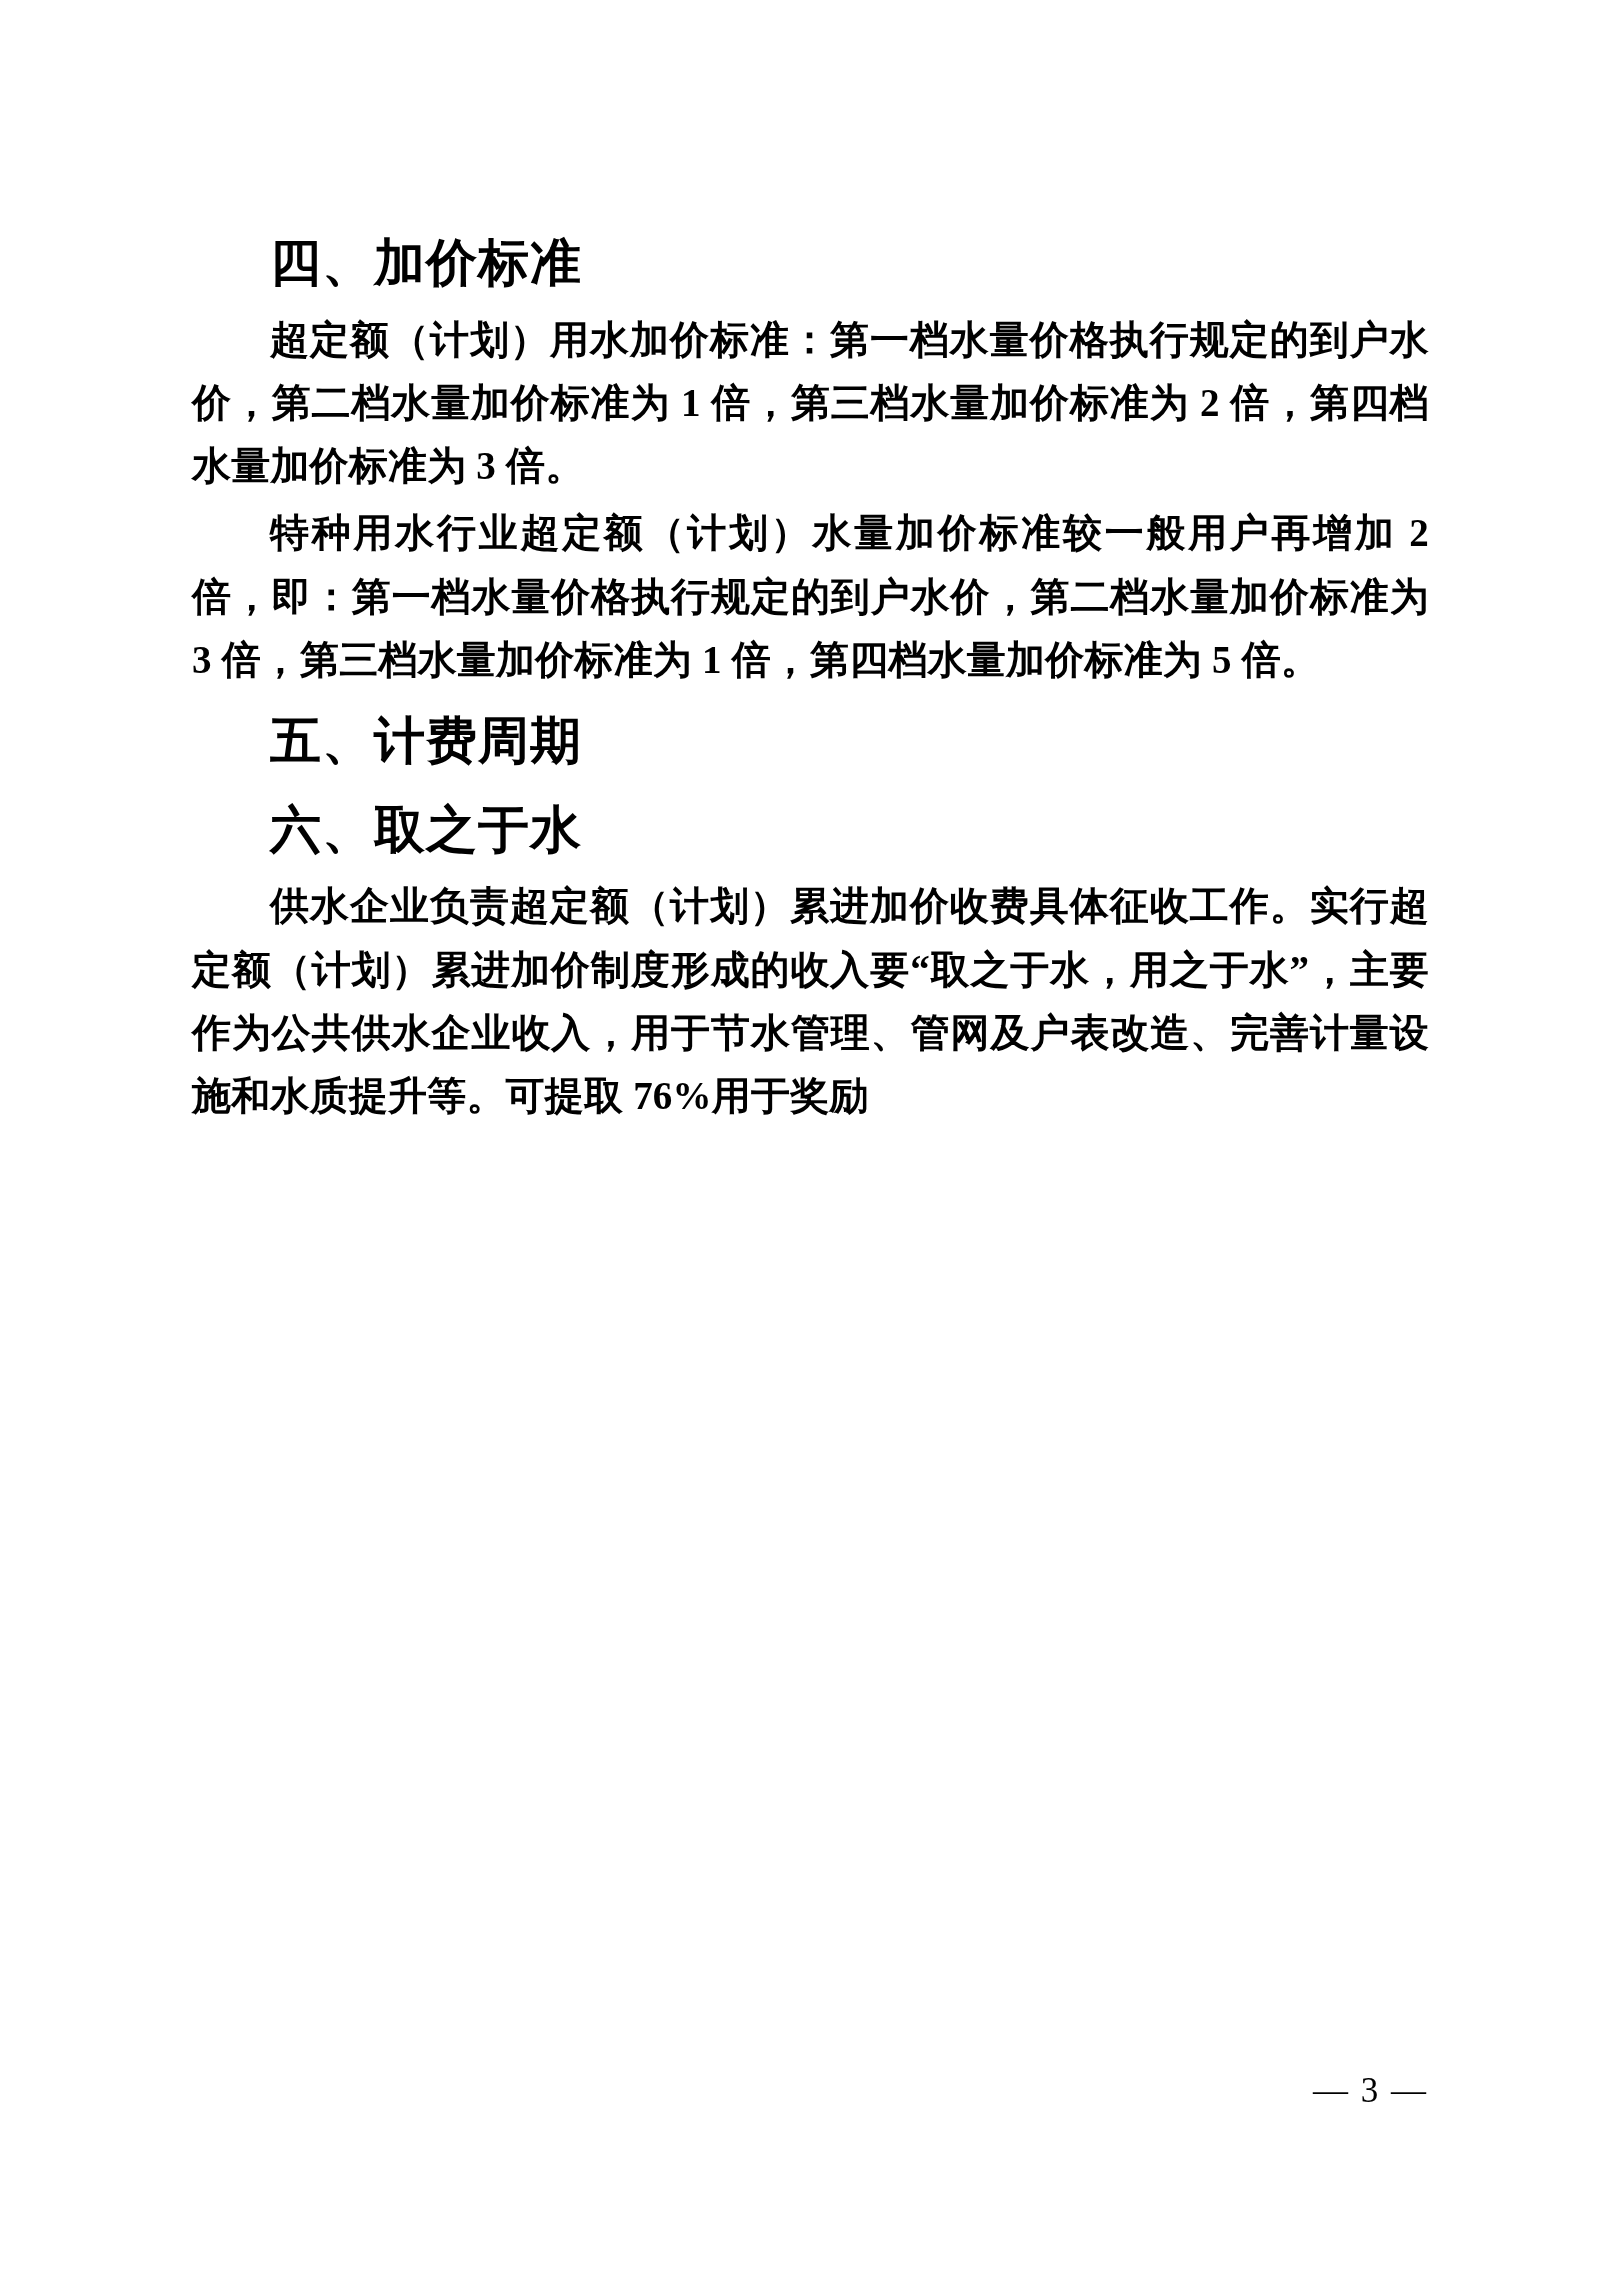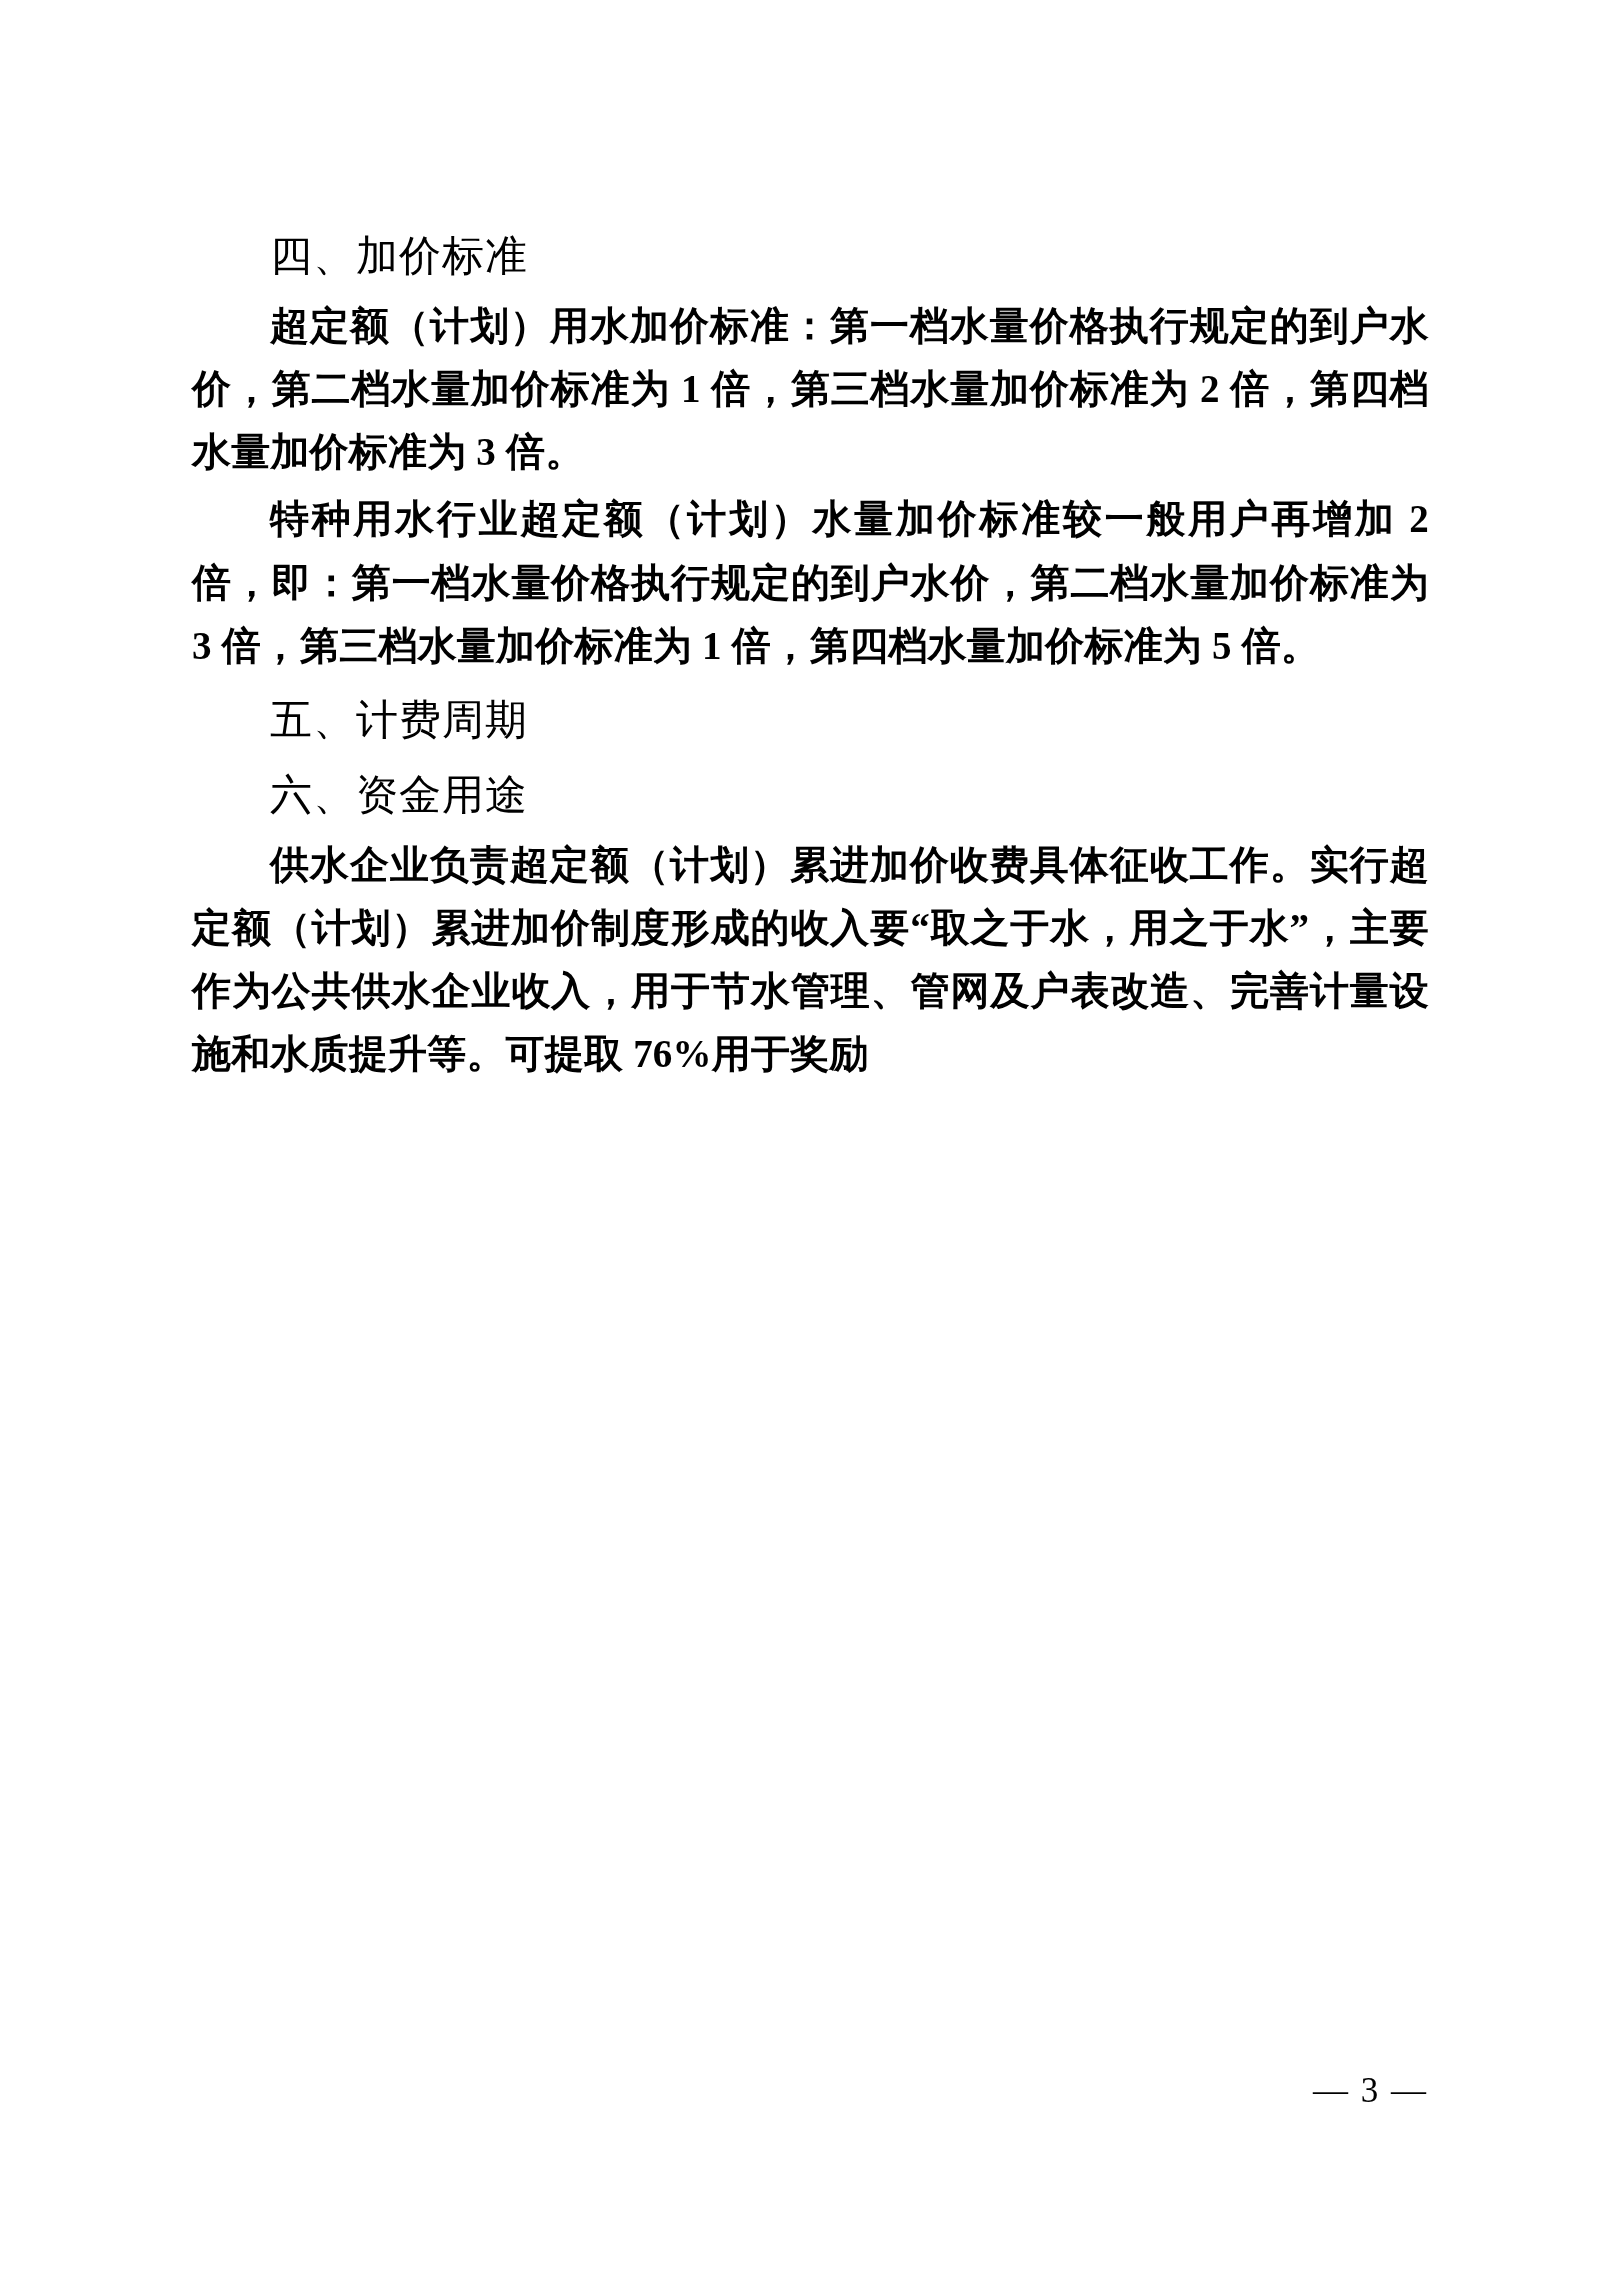--- a/index.html
+++ b/index.html
@@ -19,22 +19,22 @@
     overflow: hidden;
   }
   .content {
     position: absolute;
     left: 192px;
     top: 223px;
     width: 1237px;
   }
   .heading {
     font-family: "DejaVu Sans", "Liberation Sans", sans-serif;
-    font-weight: normal;
-    font-size: 42px;
+    font-weight: bold;
+    font-size: 51px;
     line-height: 1.55;
     letter-spacing: 1px;
     margin: 0 0 5.9px 0;
     text-indent: 78px;
   }
   .para {
     font-size: 39px;
     line-height: 1.62;
     margin: 0 0 3.9px 0;
     text-indent: 78px;
@@ -65,21 +65,21 @@
       <p class="heading">四、加价标准</p>
       <p class="para">超定额（计划）用水加价标准：第一档水量价格执行规定的到户水价，第二档水量加价标准为 1 倍，第三档水量加价标准为 2 倍，第四档水量加价标准为 3 倍。</p>
       <p class="para">特种用水行业超定额（计划）水量加价标准较一般用户再增加 2 倍，即：第一档水量价格执行规定的到户水价，第二档水量加价标准为 3 倍，第三档水量加价标准为 1 倍，第四档水量加价标准为 5 倍。</p>
     </div>
 
     <div class="block">
       <p class="heading">五、计费周期</p>
     </div>
 
     <div class="block">
-      <p class="heading">六、资金用途</p>
+      <p class="heading">六、取之于水</p>
       <p class="para">供水企业负责超定额（计划）累进加价收费具体征收工作。实行超定额（计划）累进加价制度形成的收入要“取之于水，用之于水”，主要作为公共供水企业收入，用于节水管理、管网及户表改造、完善计量设施和水质提升等。可提取 76%用于奖励</p>
     </div>
 
   </div>
 
   <div class="page-number">— 3 —</div>
 </div>
 
 
 </body></html>

